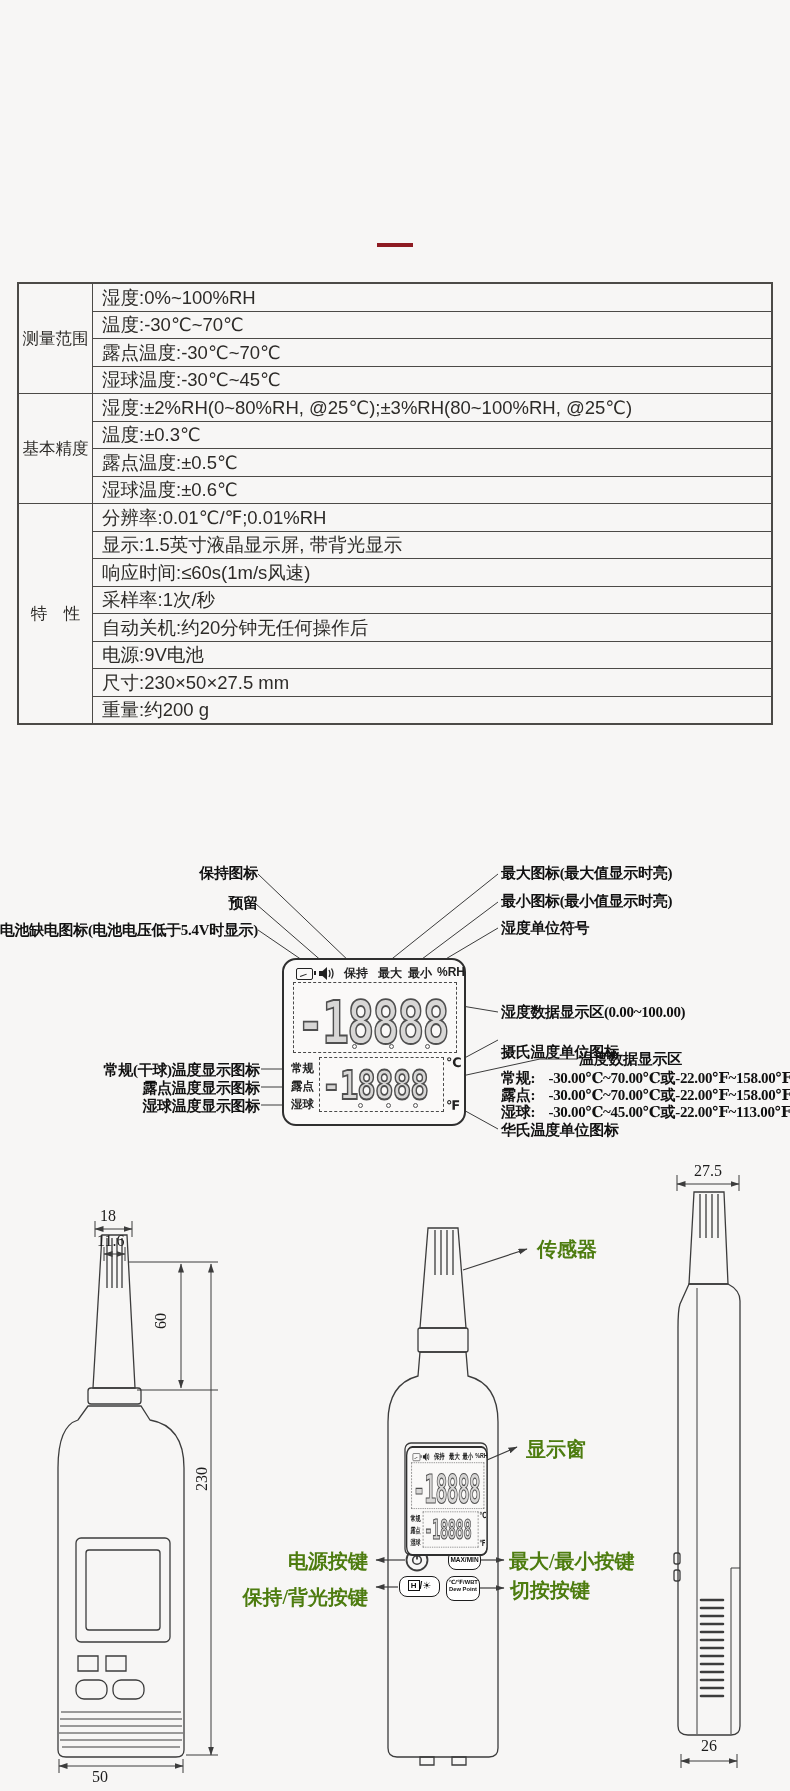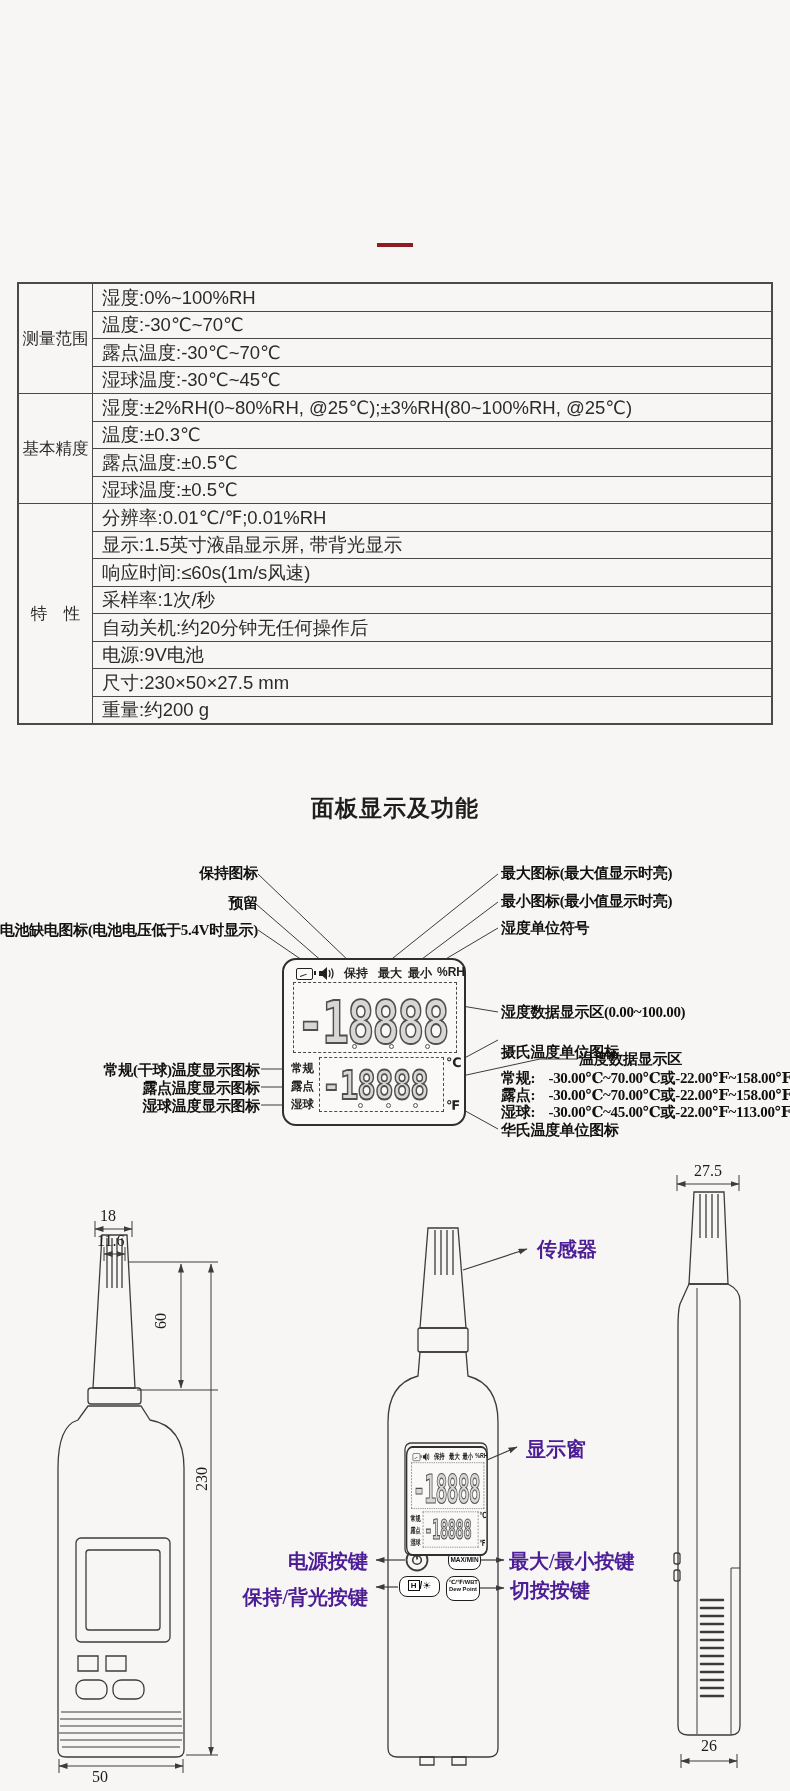--- a/index.html
+++ b/index.html
@@ -39,21 +39,21 @@
   .seg-sm{font-size:31px;left:2px;top:4px;letter-spacing:-1px;transform:scaleY(1.28);transform-origin:top left;}
   .dot{position:absolute;width:5px;height:5px;border:1.2px solid #555;border-radius:50%;box-sizing:border-box;}
   .lcd-side{position:absolute;left:7px;font-size:11.5px;font-weight:bold;color:#222;}
   .lcd-unit{position:absolute;left:162px;font-size:13px;font-weight:bold;color:#222;}
   
   .drawings{position:absolute;top:1160px;left:0;width:790px;height:631px;}
   .dim{position:absolute;font-family:"Liberation Serif","DejaVu Serif",serif;
        font-size:16px;color:#1d1d1d;white-space:nowrap;}
   .dim-rot{transform:rotate(-90deg);transform-origin:center;}
   .ann{position:absolute;font-family:"Liberation Serif","DejaVu Serif",serif;
-       font-size:20px;font-weight:600;color:#4c1d95;white-space:nowrap;}
+       font-size:20px;font-weight:600;color:#4d7c0f;white-space:nowrap;}
   .dev-btn{position:absolute;border:1.6px solid #1d1d1d;border-radius:8px;box-sizing:border-box;
        text-align:center;font-weight:bold;color:#111;background:#fff;}
   .btn-maxmin{left:448px;top:390px;width:33px;height:20px;font-size:6.5px;line-height:17px;}
   .btn-hold{left:399px;top:416px;width:41px;height:21px;font-size:10px;line-height:18px;}
   .btn-hold .hbox{display:inline-block;border:1.2px solid #111;font-size:8px;line-height:9px;
        padding:0 2px;vertical-align:1px;}
   .btn-switch{left:446px;top:416px;width:34px;height:25px;font-size:5.8px;line-height:1.2;padding-top:2px;}
   .lcd-mini{position:absolute;left:406px;top:286px;width:184px;height:168px;
        transform:scale(0.444,0.655);transform-origin:0 0;}
   .lcd-mini .lcd-panel{left:0;top:0;border-width:3px;}
@@ -86,21 +86,21 @@
       <td class="grp" rowspan="4">基本精度</td>
       <td>湿度:±2%RH(0~80%RH, @25℃);±3%RH(80~100%RH, @25℃)</td>
     </tr>
     <tr>
           <td>温度:±0.3℃</td>
         </tr>
     <tr>
           <td>露点温度:±0.5℃</td>
         </tr>
     <tr>
-          <td>湿球温度:±0.5℃</td>
+          <td>湿球温度:±0.6℃</td>
         </tr>
     <tr>
       <td class="grp" rowspan="8">特　性</td>
       <td>分辨率:0.01℃/℉;0.01%RH</td>
     </tr>
     <tr>
           <td>显示:1.5英寸液晶显示屏, 带背光显示</td>
         </tr>
     <tr>
           <td>响应时间:≤60s(1m/s风速)</td>
@@ -116,21 +116,20 @@
         </tr>
     <tr>
           <td>尺寸:230×50×27.5 mm</td>
         </tr>
     <tr>
           <td>重量:约200 g</td>
         </tr>
   </tbody>
     </table>
 
-  <div class="sec-title">面板显示及功能</div>
 
   <div class="diagram">
 
     <svg class="overlay" width="790" height="310">
       <defs>
         <marker id="arrA" markerWidth="10" markerHeight="8" refX="8.5" refY="3" orient="auto" markerUnits="userSpaceOnUse">
           <path d="M0,0L9,3L0,6Z" fill="#3c3c3c"></path>
         </marker>
       </defs>
       <g stroke="#3c3c3c" stroke-width="1" fill="none">

